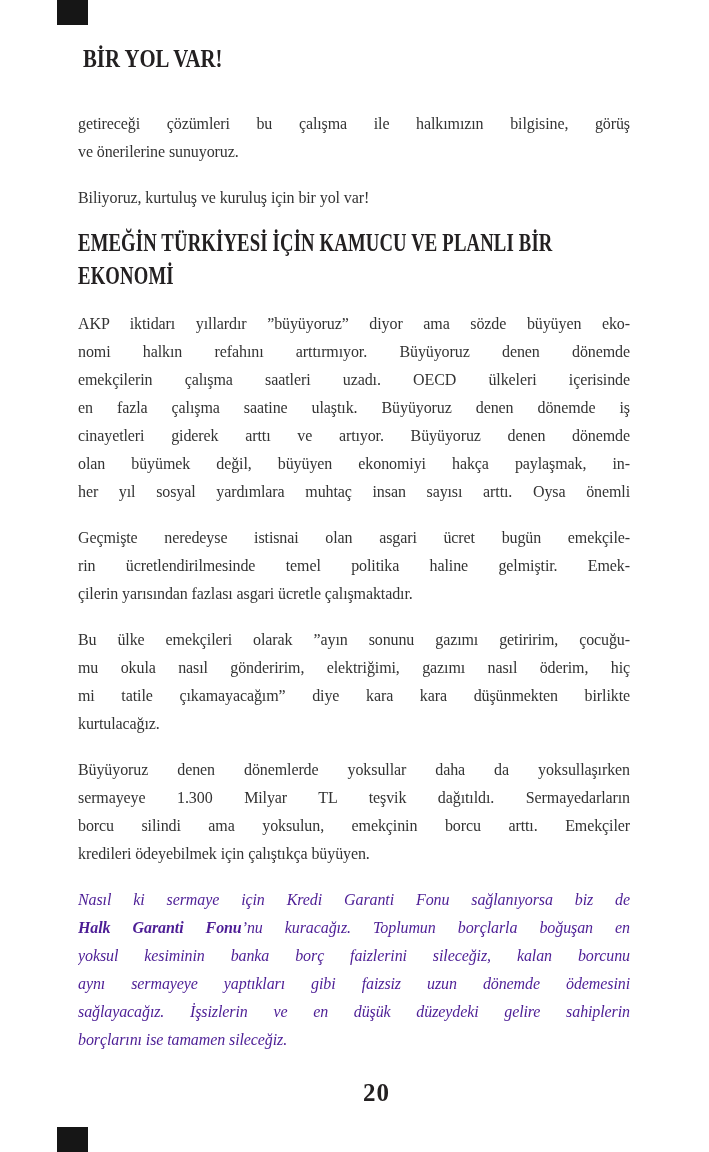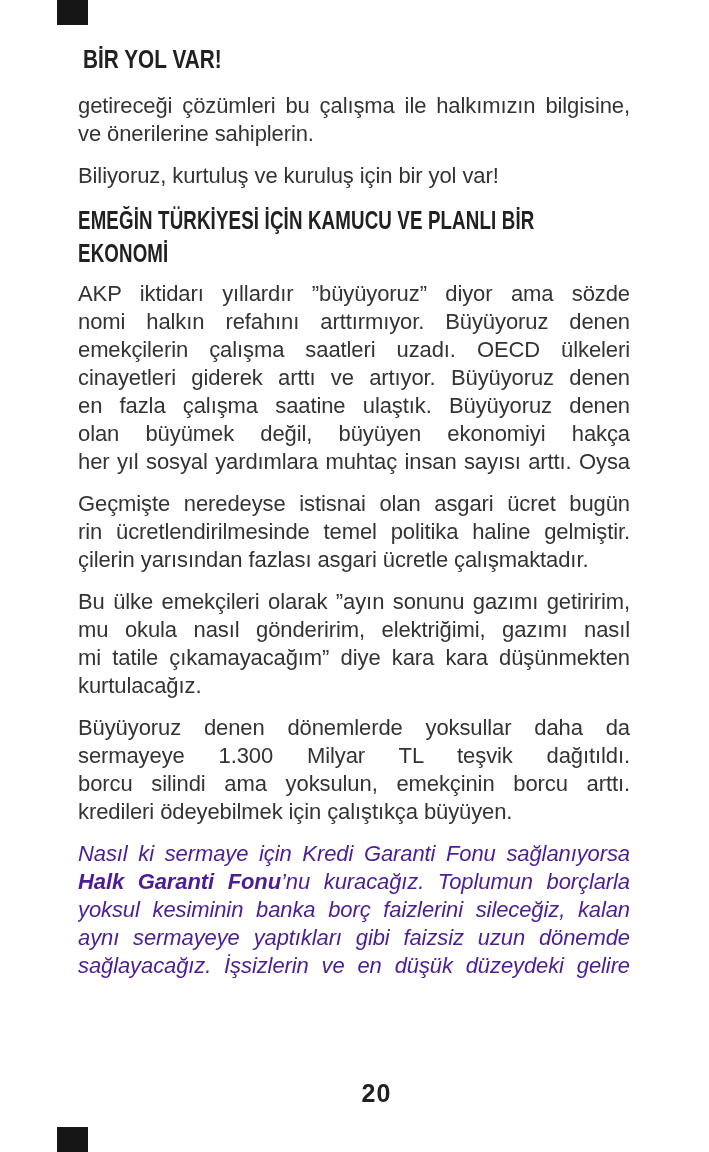--- a/index.html
+++ b/index.html
@@ -1,21 +1,21 @@
 <!DOCTYPE html>
 <html lang="tr"><head>
 <meta charset="utf-8">
 <style>
   html, body { margin: 0; padding: 0; background: #ffffff; }
   .page {
     position: relative;
     width: 709px;
     height: 1152px;
     background: #ffffff;
-    font-family: Liberation Sans, sans-serif;
+    font-family: Liberation Serif, serif;
     color: #333333;
     overflow: hidden;
   }
   .corner-tab {
     position: absolute;
     left: 57px;
     width: 31px;
     height: 25px;
     background: #161616;
   }
@@ -33,22 +33,22 @@
     transform: scaleX(0.80);
     transform-origin: left top;
   }
   .content {
     position: absolute;
     left: 78px;
     top: 92px;
     width: 552px;
   }
   .para {
-    margin: 0 0 14px 0;
-    font-size: 22px;
+    margin: 18px 0 14px 0;
+    font-size: 16px;
     line-height: 28px;
     letter-spacing: -0.1px;
   }
   .para.italic { font-style: italic; color: #4c1d95; }
   .para .bold { font-weight: bold; }
   .line {
     height: 28px;
     overflow: hidden;
     text-align: justify;
     text-align-last: justify;
@@ -84,35 +84,35 @@
 
 <div class="page">
   <div class="corner-tab top"></div>
   <div class="corner-tab bottom"></div>
 
   <div class="header-title">BİR YOL VAR!</div>
 
   <div class="content">
       <div class="para">
         <div class="line">getireceği çözümleri bu çalışma ile halkımızın bilgisine, görüş</div>
-        <div class="line last">ve önerilerine sahiplerin.</div>
+        <div class="line last">ve önerilerine sunuyoruz.</div>
       </div>
       <div class="para">
         <div class="line last">Biliyoruz, kurtuluş ve kuruluş için bir yol var!</div>
       </div>
       <div class="section-heading">
         <div class="hline">EMEĞİN TÜRKİYESİ İÇİN KAMUCU VE PLANLI BİR</div>
         <div class="hline">EKONOMİ</div>
       </div>
       <div class="para">
         <div class="line">AKP iktidarı yıllardır ”büyüyoruz” diyor ama sözde büyüyen eko-</div>
         <div class="line">nomi halkın refahını arttırmıyor. Büyüyoruz denen dönemde</div>
         <div class="line">emekçilerin çalışma saatleri uzadı. OECD ülkeleri içerisinde</div>
+        <div class="line">en fazla çalışma saatine ulaştık. Büyüyoruz denen dönemde iş</div>
         <div class="line">cinayetleri giderek arttı ve artıyor. Büyüyoruz denen dönemde</div>
-        <div class="line">en fazla çalışma saatine ulaştık. Büyüyoruz denen dönemde iş</div>
         <div class="line">olan büyümek değil, büyüyen ekonomiyi hakça paylaşmak, in-</div>
         <div class="line">her yıl sosyal yardımlara muhtaç insan sayısı arttı. Oysa önemli</div>
       </div>
       <div class="para">
         <div class="line">Geçmişte neredeyse istisnai olan asgari ücret bugün emekçile-</div>
         <div class="line">rin ücretlendirilmesinde temel politika haline gelmiştir. Emek-</div>
         <div class="line last">çilerin yarısından fazlası asgari ücretle çalışmaktadır.</div>
       </div>
       <div class="para">
         <div class="line">Bu ülke emekçileri olarak ”ayın sonunu gazımı getiririm, çocuğu-</div>
@@ -125,17 +125,18 @@
         <div class="line">sermayeye 1.300 Milyar TL teşvik dağıtıldı. Sermayedarların</div>
         <div class="line">borcu silindi ama yoksulun, emekçinin borcu arttı. Emekçiler</div>
         <div class="line last">kredileri ödeyebilmek için çalıştıkça büyüyen.</div>
       </div>
       <div class="para italic">
         <div class="line">Nasıl ki sermaye için Kredi Garanti Fonu sağlanıyorsa biz de</div>
         <div class="line"><span class="bold">Halk Garanti Fonu</span><span>’nu kuracağız. Toplumun borçlarla boğuşan en</span></div>
         <div class="line">yoksul kesiminin banka borç faizlerini sileceğiz, kalan borcunu</div>
         <div class="line">aynı sermayeye yaptıkları gibi faizsiz uzun dönemde ödemesini</div>
         <div class="line">sağlayacağız. İşsizlerin ve en düşük düzeydeki gelire sahiplerin</div>
+        <div class="line last">borçlarını ise tamamen sileceğiz.</div>
       </div>
     </div>
 
   <div class="page-number">20</div>
 </div>
 
 </body></html>

